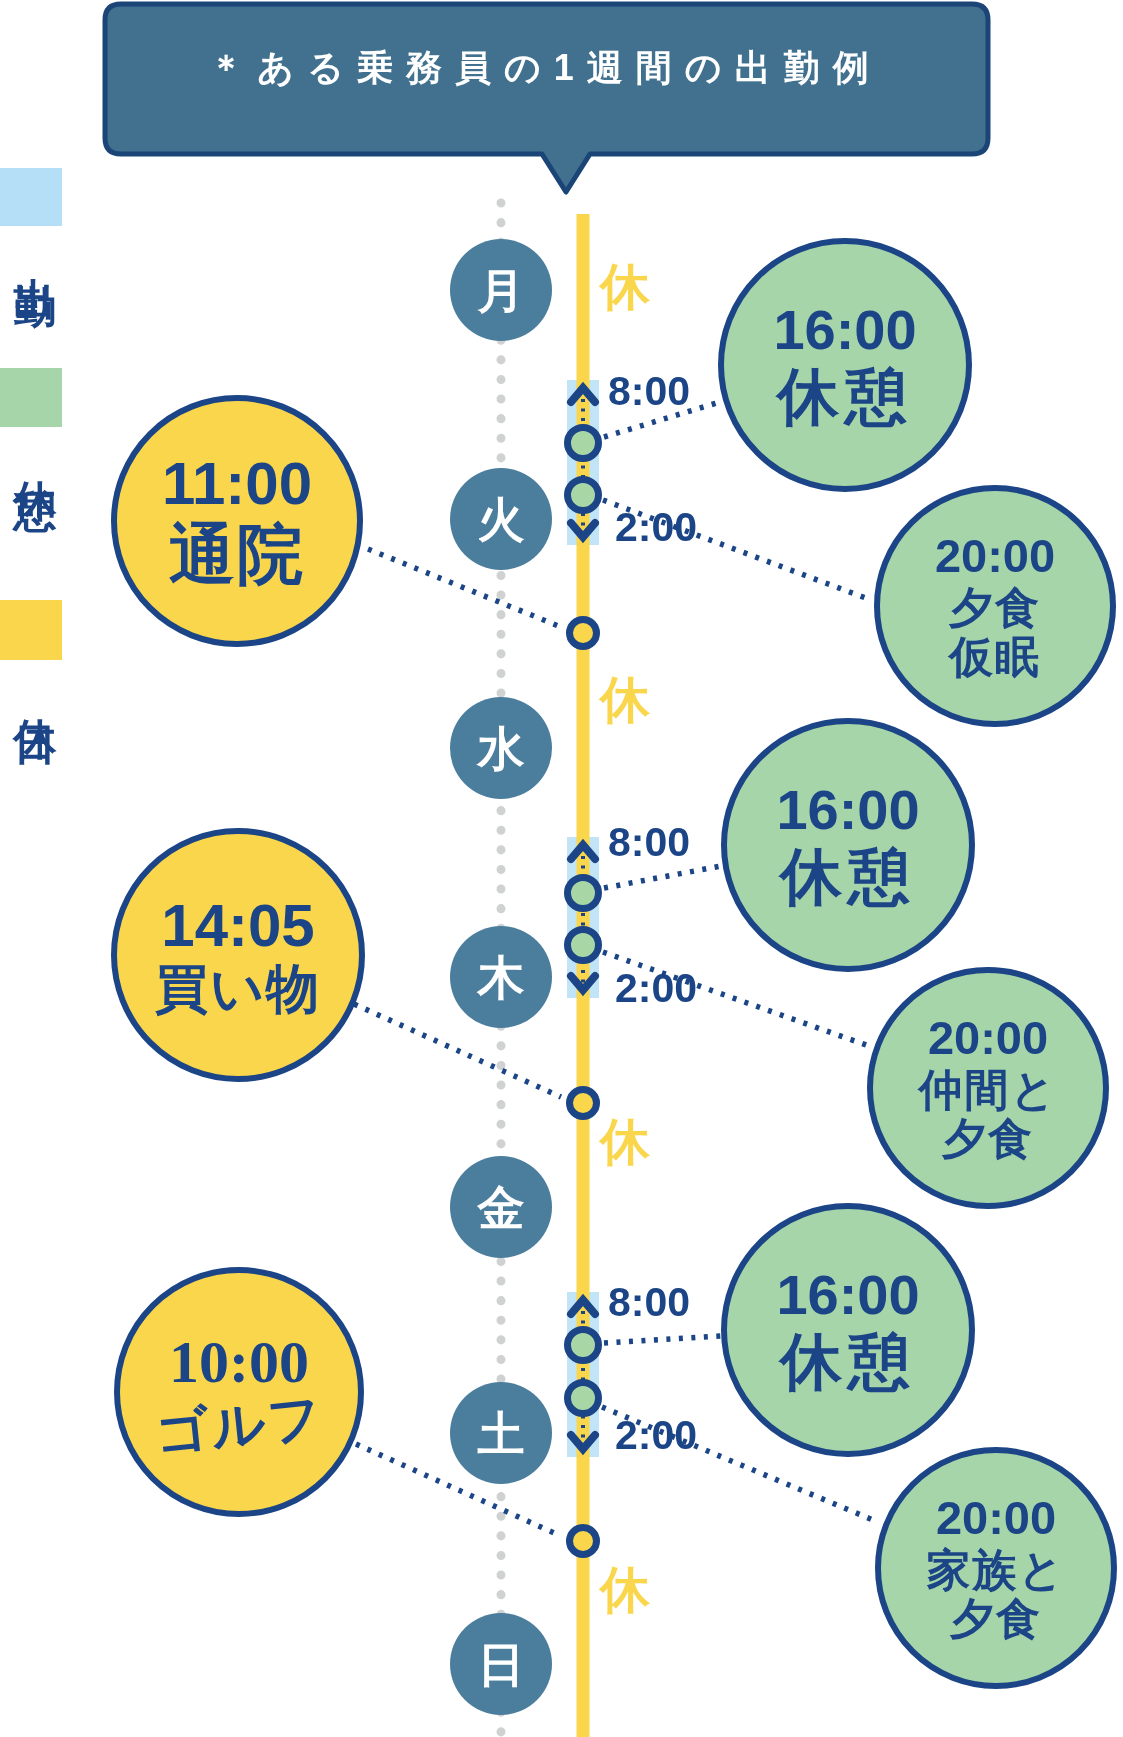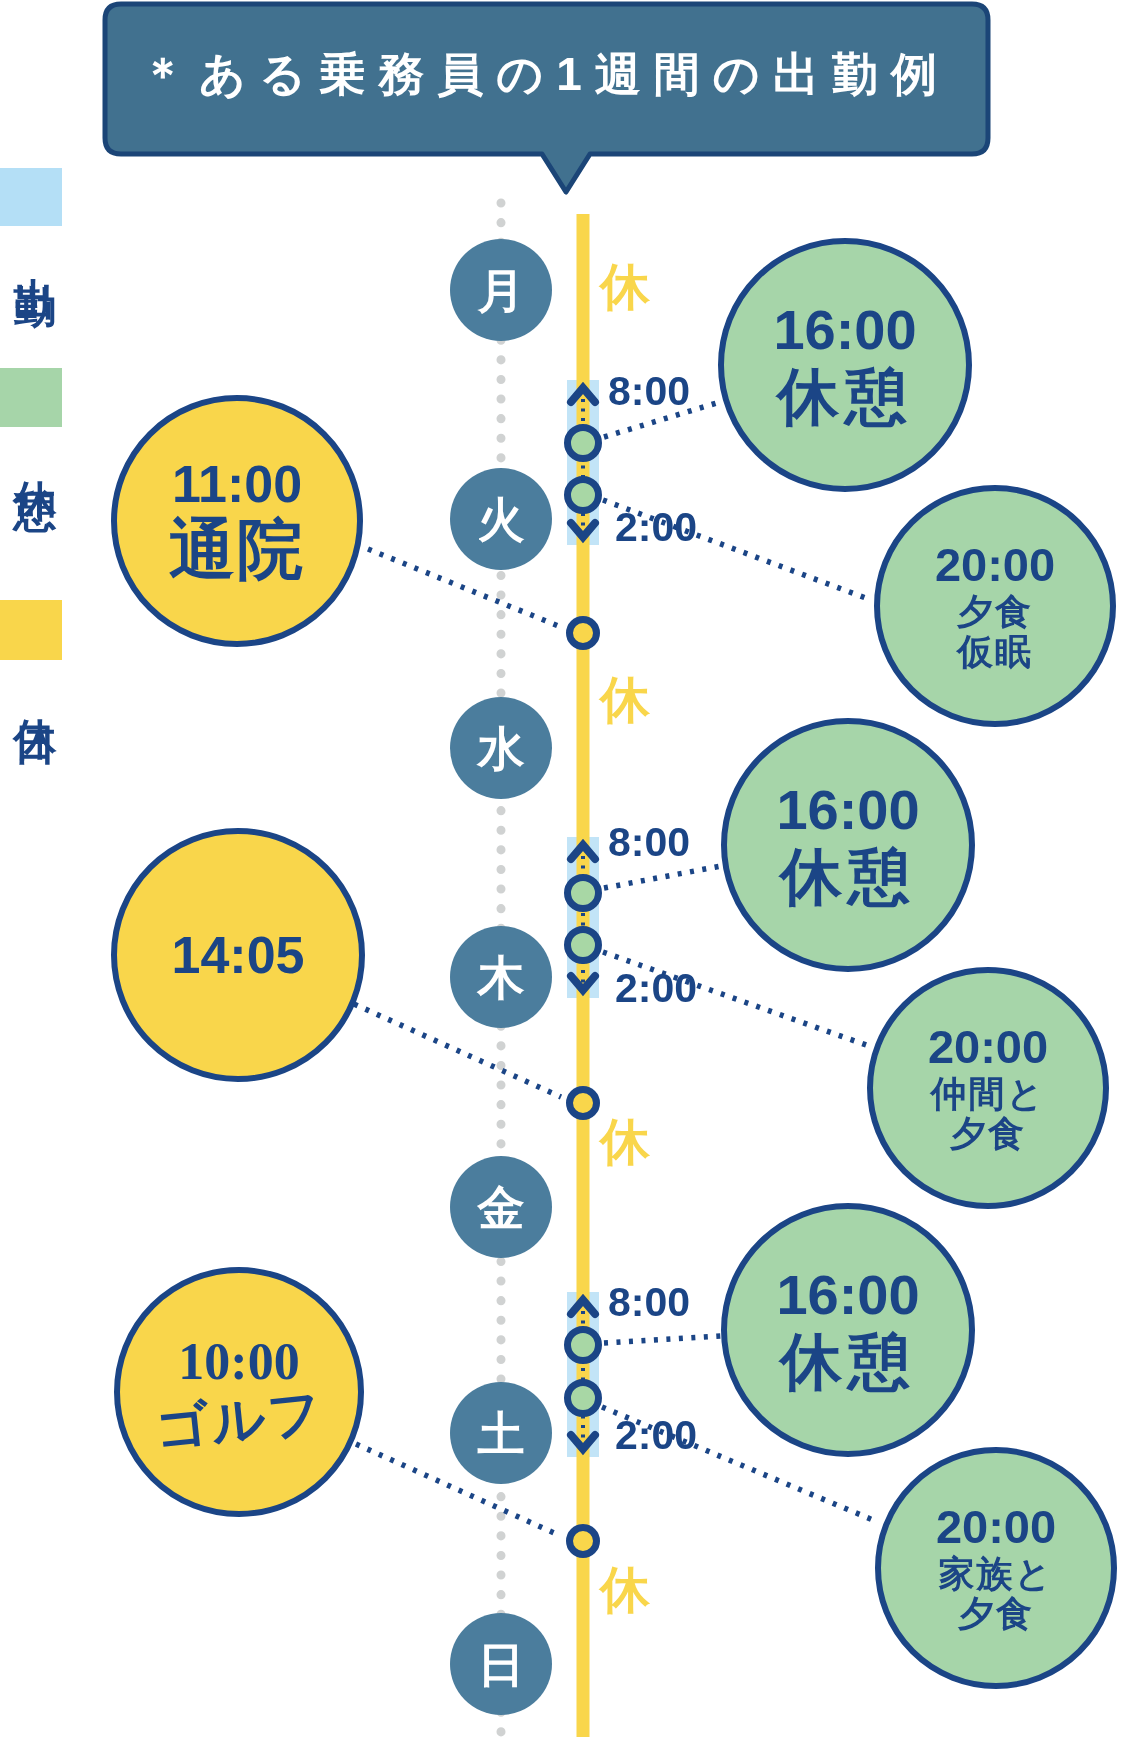--- a/index.html
+++ b/index.html
@@ -17,21 +17,21 @@
   body{
     width:1123px;height:1737px;position:relative;overflow:hidden;
     font-family:"Liberation Sans","DejaVu Sans",sans-serif;
     font-weight:bold;color:var(--navy);
   }
   .abs{position:absolute;}
   svg.layer{position:absolute;left:0;top:0;width:1123px;height:1737px;}
 
   .banner-title{
     left:105px;top:44px;width:880px;text-align:center;
-    font-size:46px;letter-spacing:13px;color:#ffffff;white-space:nowrap;
+    font-size:36px;letter-spacing:13px;color:#ffffff;white-space:nowrap;
   }
 
   .legend-sq{left:0;width:62px;}
   .legend-label{
     left:5px;width:52px;writing-mode:vertical-rl;text-orientation:upright;
     font-size:43px;letter-spacing:7px;color:var(--navy);line-height:1;
   }
 
   .day{
     left:450px;width:102px;height:102px;border-radius:50%;
@@ -55,22 +55,22 @@
   .bubble{
     border:6px solid var(--navy);border-radius:50%;box-sizing:border-box;
     display:flex;flex-direction:column;align-items:center;justify-content:center;
     text-align:center;line-height:1.12;
   }
   .bubble.green{background:var(--green);}
   .bubble.yellow{background:var(--yellow);}
   .t-lg{font-size:56px;}
   .l-lg{font-size:62px;letter-spacing:6px;}
   .t-md{font-size:47px;}
-  .l-md{font-size:36px;letter-spacing:2px;}
-  .t-y{font-size:52px;}
+  .l-md{font-size:44px;letter-spacing:2px;}
+  .t-y{font-size:60px;}
   .l-y{font-size:53px;letter-spacing:2px;}
   .tilt{transform:rotate(-6deg);}
 </style>
 </head>
 <body>
 
 <svg class="layer" viewBox="0 0 1123 1737">
 
   <path d="M121,4 H972 Q988,4 988,20 V138 Q988,154 972,154 H590 L566,192 L542,154 H121 Q105,154 105,138 V20 Q105,4 121,4 Z" fill="#41718f" stroke="#1b4577" stroke-width="5" stroke-linejoin="round"></path>
 
@@ -173,17 +173,18 @@
   <div class="l-md">家族と</div>
   <div class="l-md">夕食</div>
 </div>
 
 <div class="abs bubble yellow" style="left:111px;top:395px;width:252px;height:252px;">
   <div class="t-y">11:00</div>
   <div class="l-y" style="font-size:66px;">通院</div>
 </div>
 <div class="abs bubble yellow" style="left:111px;top:828px;width:254px;height:254px;">
   <div class="t-y">14:05</div>
+  <div class="l-y">買い物</div>
 </div>
 <div class="abs bubble yellow" style="left:114px;top:1267px;width:250px;height:250px;font-family:Liberation Serif, serif;">
   <div class="t-y">10:00</div>
   <div class="l-y tilt">ゴルフ</div>
 </div>
 
 </body></html>

